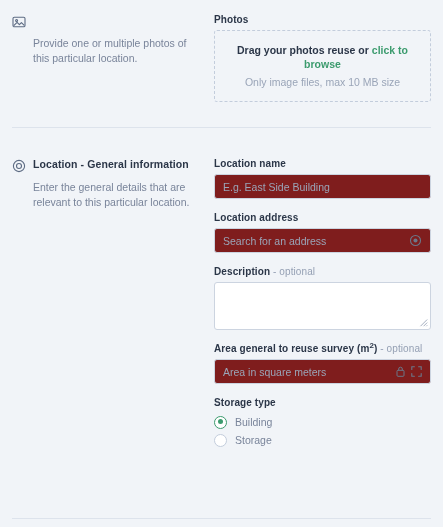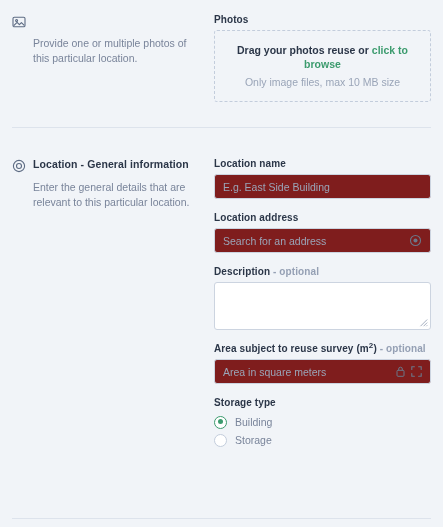--- a/index.html
+++ b/index.html
@@ -64,21 +64,21 @@
   .field:last-child { margin-bottom: 0; }
 
   .label {
     font-size: 10px;
     font-weight: bold;
     color: #2b3648;
     margin-bottom: 5px;
     letter-spacing: .1px;
   }
   .label .optional {
-    font-weight: bold;
+    font-weight: normal;
     color: #95a0b4;
     margin-top: 28px;
   }
   .label sup {
     font-size: 8px;
     vertical-align: super;
     line-height: 0;
   }
 
   .input {
@@ -272,21 +272,21 @@
             <path d="M8.2 1.5L1.5 8.2"></path>
             <path d="M8.2 4.6L4.6 8.2"></path>
             <path d="M8.2 7.3L7.3 8.2"></path>
           </svg>
         </span>
       </div>
     </div>
 
     <div class="field">
       <div class="label">
-        <span>Area subject to reuse survey (m</span><sup>2</sup><span>)</span>
+        <span>Area general to reuse survey (m</span><sup>2</sup><span>)</span>
         <span class="optional">- optional</span>
       </div>
       <div class="input">
         <span class="ph">Area in square meters</span>
         <span class="trail">
           <span>
             <svg width="9" height="11" viewBox="0 0 9 11" fill="none" stroke="currentColor" stroke-width="1">
               <rect x="1" y="4.3" width="7" height="6" rx="1"></rect>
               <path d="M2.7 4.3V3a1.8 1.8 0 013.6 0v1.3"></path>
             </svg>

